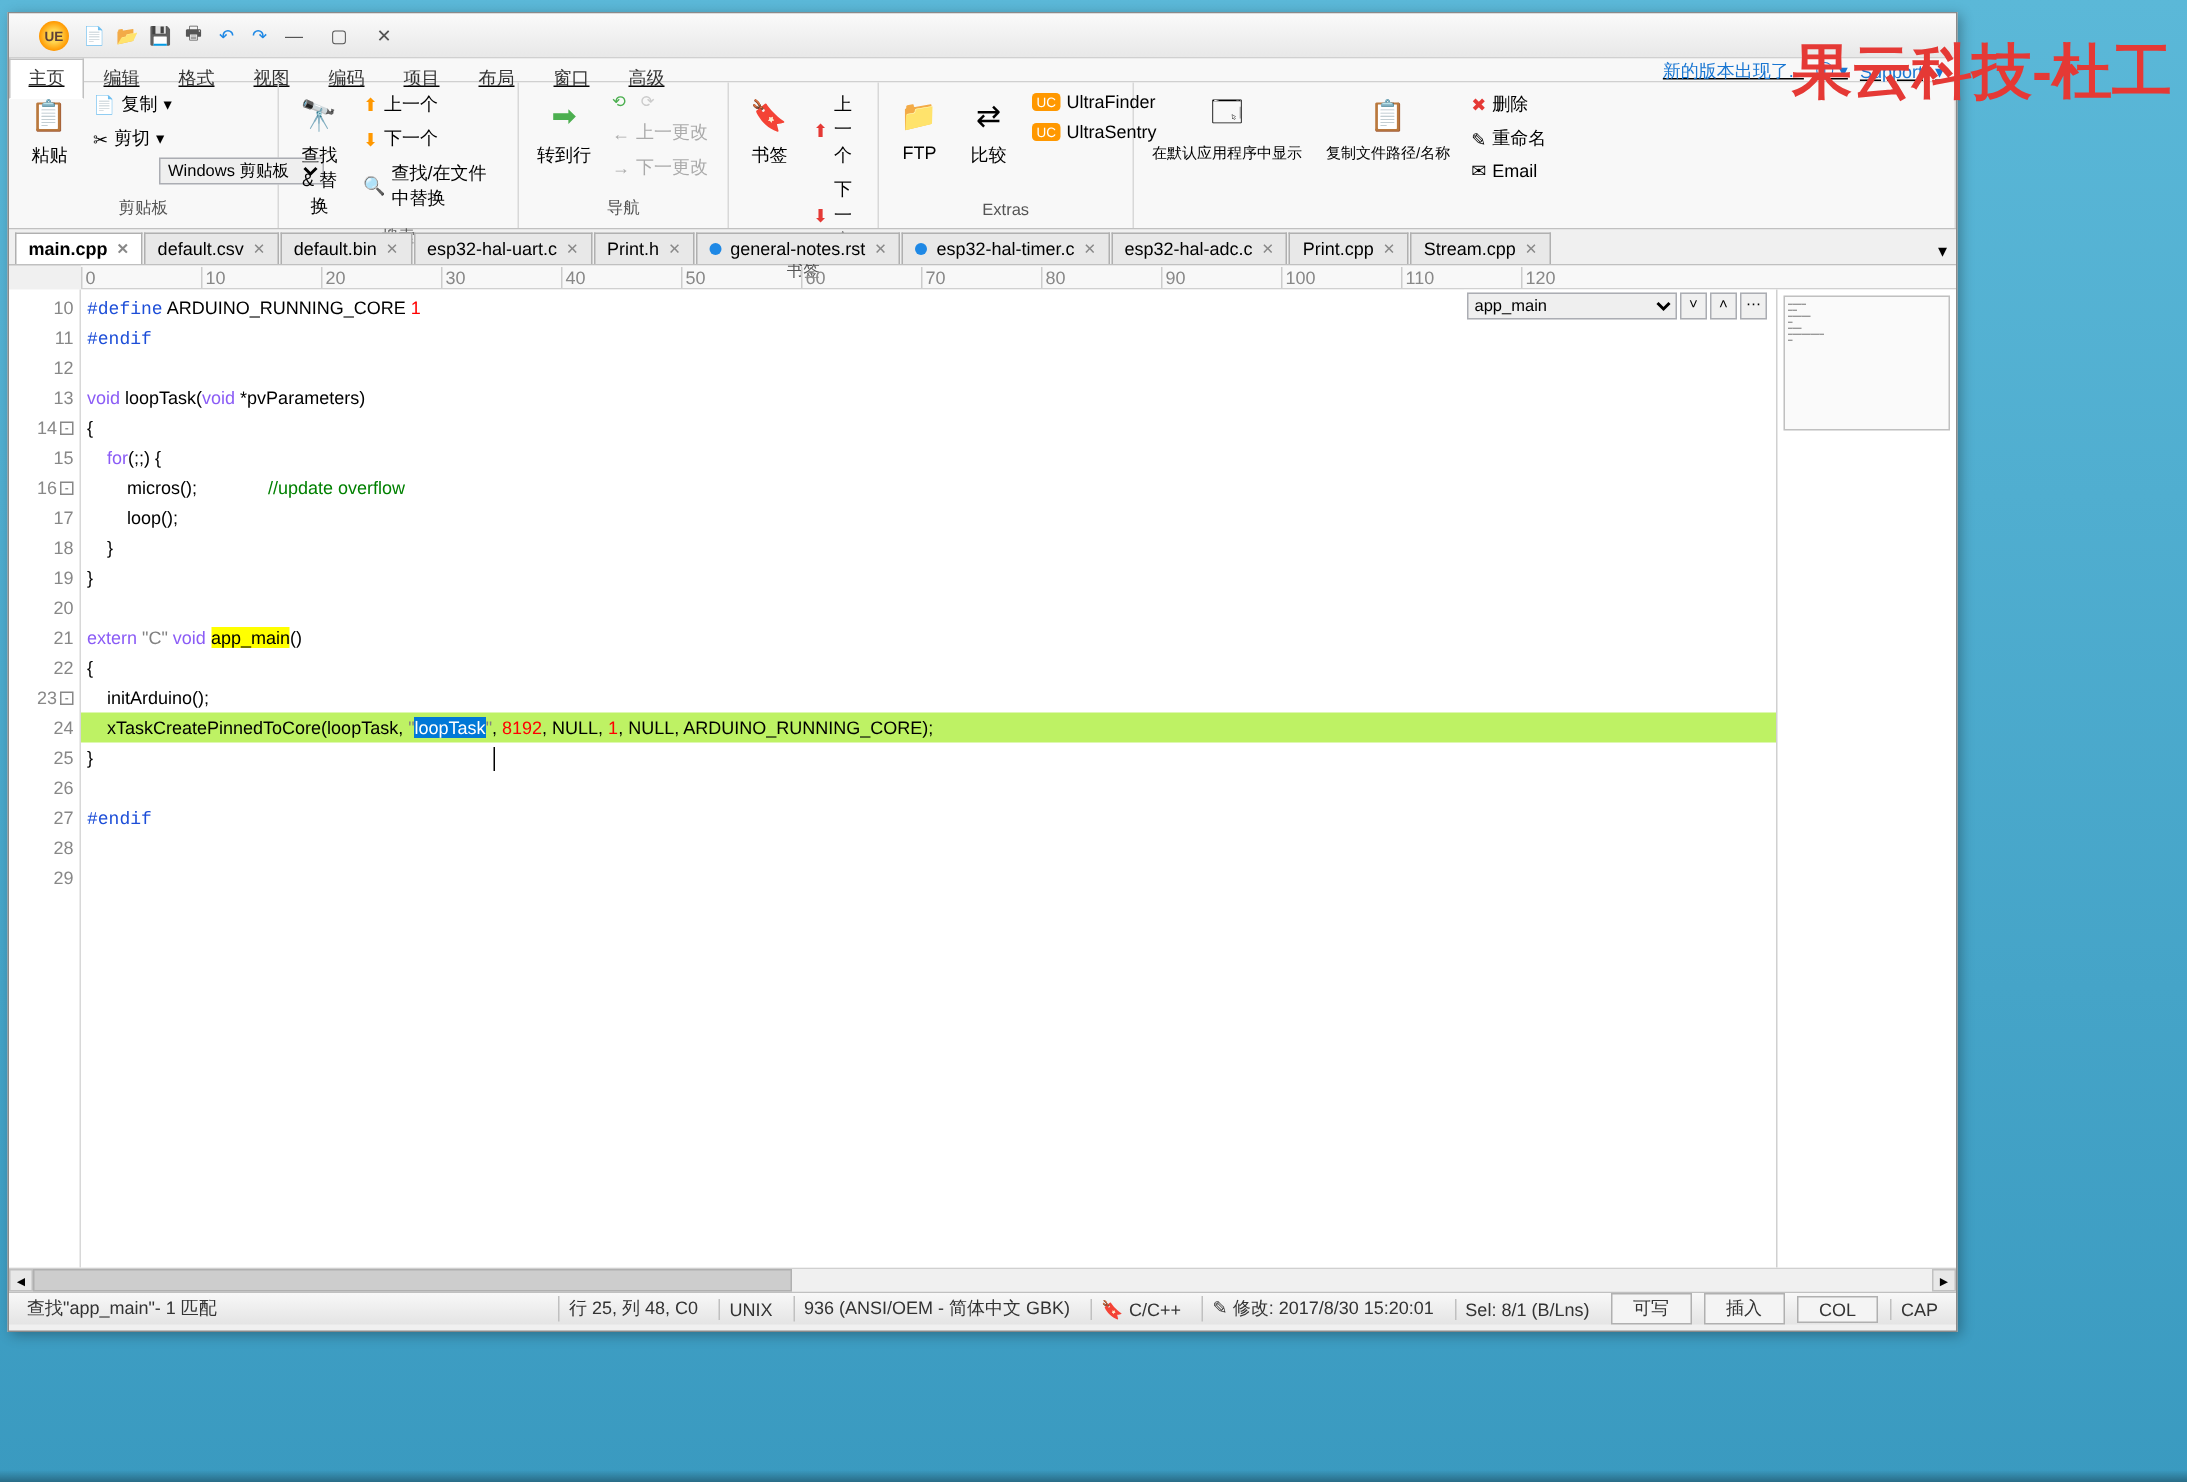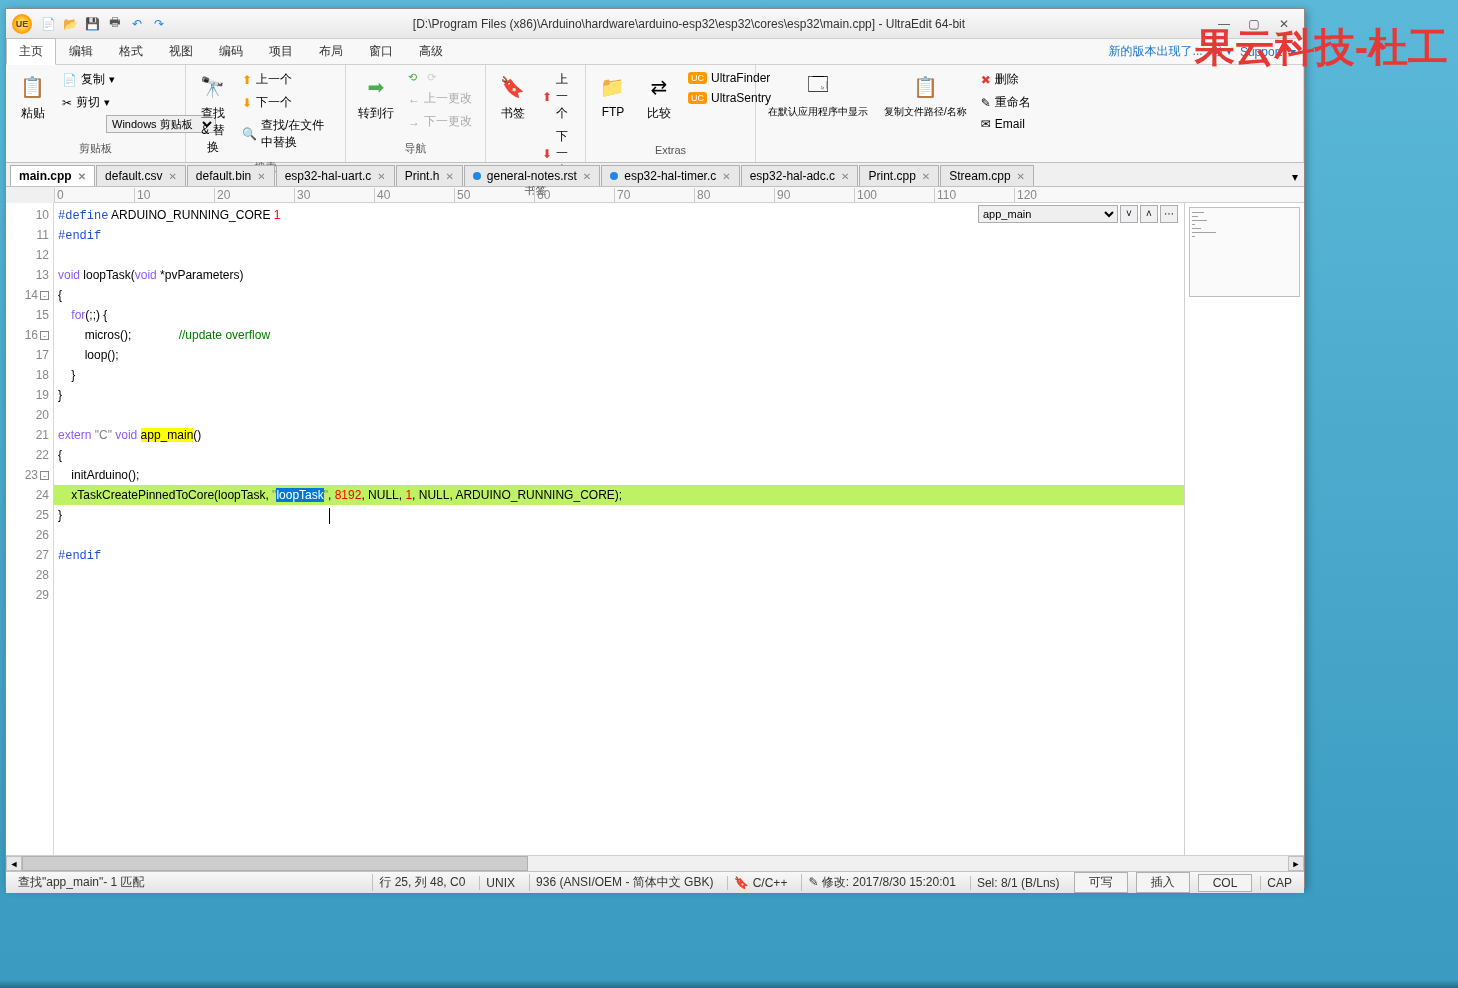--- a/index.html
+++ b/index.html
@@ -1,26 +1,26 @@
 <!DOCTYPE html>
 <html><head>
 <meta charset="utf-8">
 <style>
 * { margin: 0; padding: 0; box-sizing: border-box; font-family: Tahoma, "Microsoft YaHei", sans-serif; font-size: 12px; }
 body { background: linear-gradient(to bottom, #5bb8d8 0%, #3a9ac0 100%); width: 1458px; height: 988px; overflow: hidden; }
 .window { position: absolute; left: 5px; top: 8px; width: 1300px; height: 880px; background: #f0f0f0; border: 1px solid #8a8a8a; box-shadow: 2px 2px 8px rgba(0,0,0,0.3); }
-.titlebar { height: 30px; background: linear-gradient(to bottom, #fafafa, #e8e8e8); display: flex; align-items: center; padding: 0 6px; border-bottom: 1px solid #d0d0d0; }
+.titlebar { height: 30px; background: linear-gradient(to bottom, #fafafa, #e8e8e8); display: flex; align-items: center; padding: 0 20px; border-bottom: 1px solid #d0d0d0; }
 .app-icon { width: 20px; height: 20px; background: radial-gradient(circle, #ffd54f 30%, #ff9800 70%); border-radius: 50%; display: flex; align-items: center; justify-content: center; font-size: 9px; font-weight: bold; color: #5d4037; }
 .qat { display: flex; gap: 4px; margin-left: 8px; }
 .qat-btn { width: 18px; height: 18px; display: flex; align-items: center; justify-content: center; color: #555; }
 .title-text { flex: 1; text-align: center; font-size: 12px; color: #333; }
 .win-controls { display: flex; gap: 2px; }
 .win-btn { width: 28px; height: 20px; display: flex; align-items: center; justify-content: center; color: #555; }
 .watermark { position: absolute; top: 20px; right: 10px; font-size: 40px; font-weight: bold; color: #e53935; font-family: "SimHei", sans-serif; z-index: 100; pointer-events: none; }
-.menubar { height: 26px; background: #f8f8f8; display: flex; align-items: center; border-bottom: 1px solid #d0d0d0; }
+.menubar { height: 16px; background: #f8f8f8; display: flex; align-items: flex-start; border-bottom: 1px solid #d0d0d0; text-decoration: underline; }
 .menu-tab { padding: 4px 12px; color: #333; border: 1px solid transparent; }
 .menu-tab.active { background: #fff; border: 1px solid #c0c0c0; border-bottom: 1px solid #fff; }
 .menu-right { margin-left: auto; display: flex; align-items: center; gap: 8px; padding-right: 8px; color: #1976d2; }
 .ribbon { height: 98px; background: #f8f8f8; border-bottom: 1px solid #c0c0c0; display: flex; }
 .ribbon-group { border-right: 1px solid #d8d8d8; padding: 4px 6px; display: flex; flex-direction: column; }
 .ribbon-group-content { flex: 1; display: flex; align-items: flex-start; gap: 4px; }
 .ribbon-group-label { text-align: center; font-size: 11px; color: #555; padding: 2px 0; }
 .ribbon-btn-lg { display: flex; flex-direction: column; align-items: center; gap: 2px; padding: 2px 6px; min-width: 42px; }
 .ribbon-icon-lg { width: 32px; height: 32px; display: flex; align-items: center; justify-content: center; font-size: 20px; }
 .ribbon-btn-sm { display: flex; align-items: center; gap: 4px; padding: 2px 4px; font-size: 11px; }
@@ -73,21 +73,20 @@
   <div class="titlebar">
     <div class="app-icon">UE</div>
     <div class="qat">
       <span class="qat-btn">📄</span>
       <span class="qat-btn">📂</span>
       <span class="qat-btn">💾</span>
       <span class="qat-btn">🖶</span>
       <span class="qat-btn" style="color:#1e88e5">↶</span>
       <span class="qat-btn" style="color:#1e88e5">↷</span>
     </div>
-    <div class="title-text">[D:\Program Files (x86)\Arduino\hardware\arduino-esp32\esp32\cores\esp32\main.cpp] - UltraEdit 64-bit</div>
     <div class="win-controls">
       <div class="win-btn">—</div>
       <div class="win-btn">▢</div>
       <div class="win-btn">✕</div>
     </div>
   </div>
 
   <div class="menubar">
     <div class="menu-tab active">主页</div>
     <div class="menu-tab">编辑</div>

